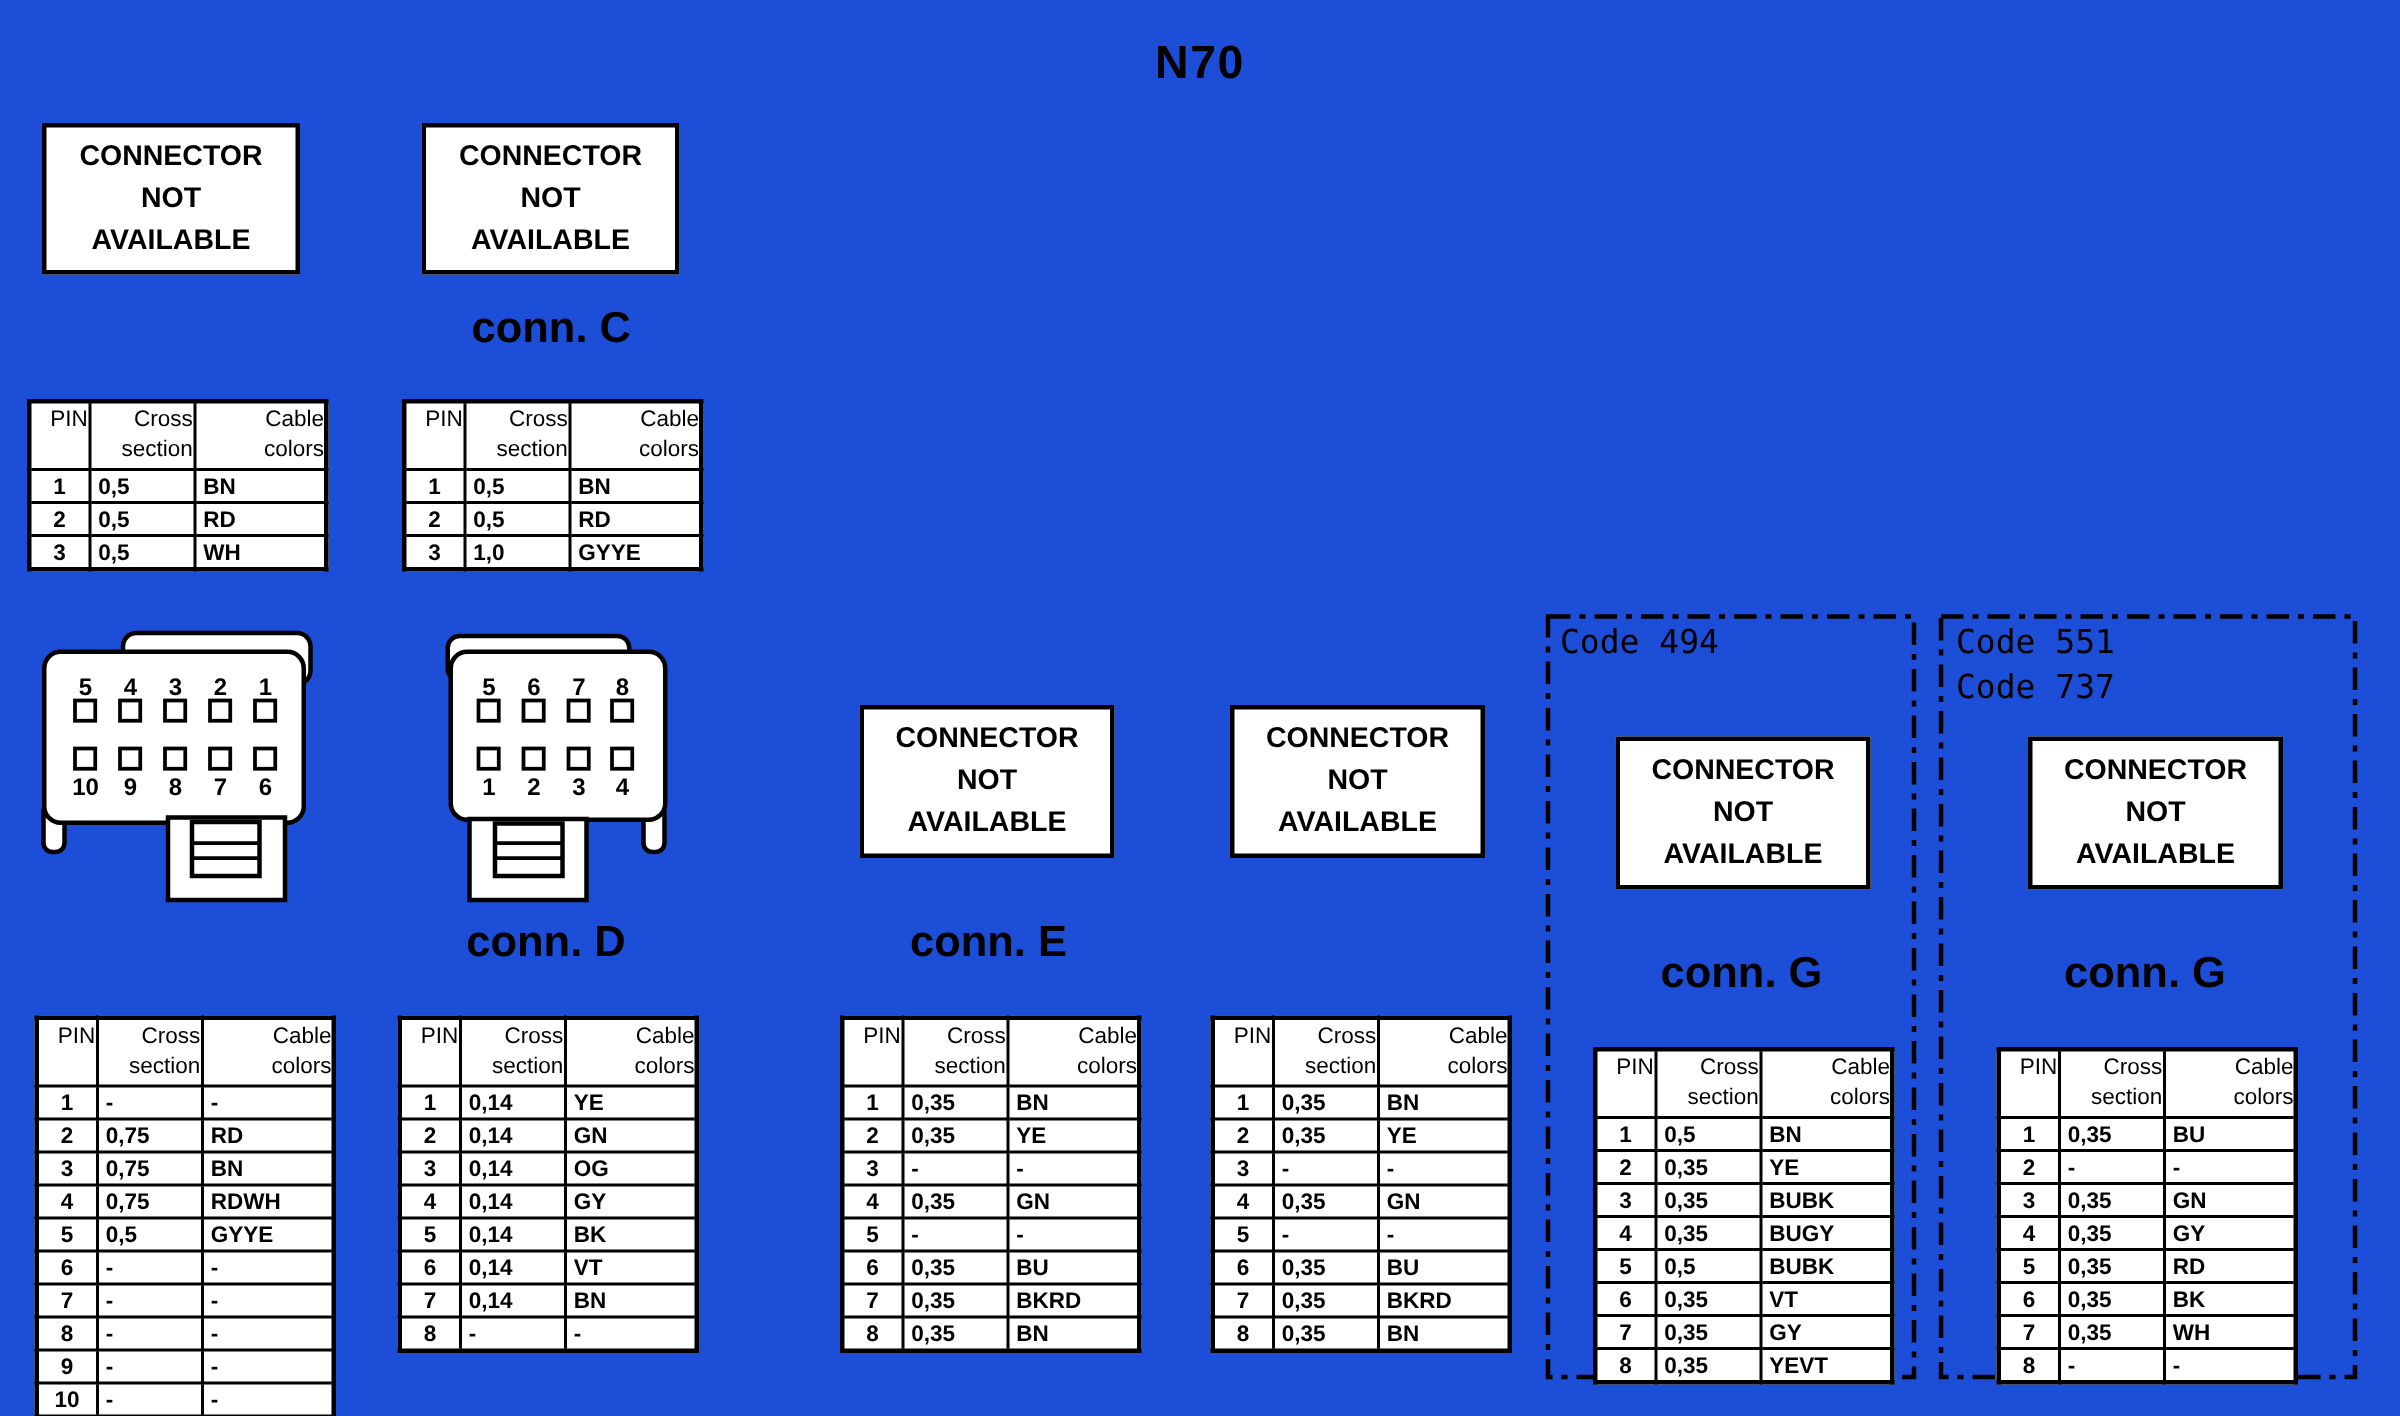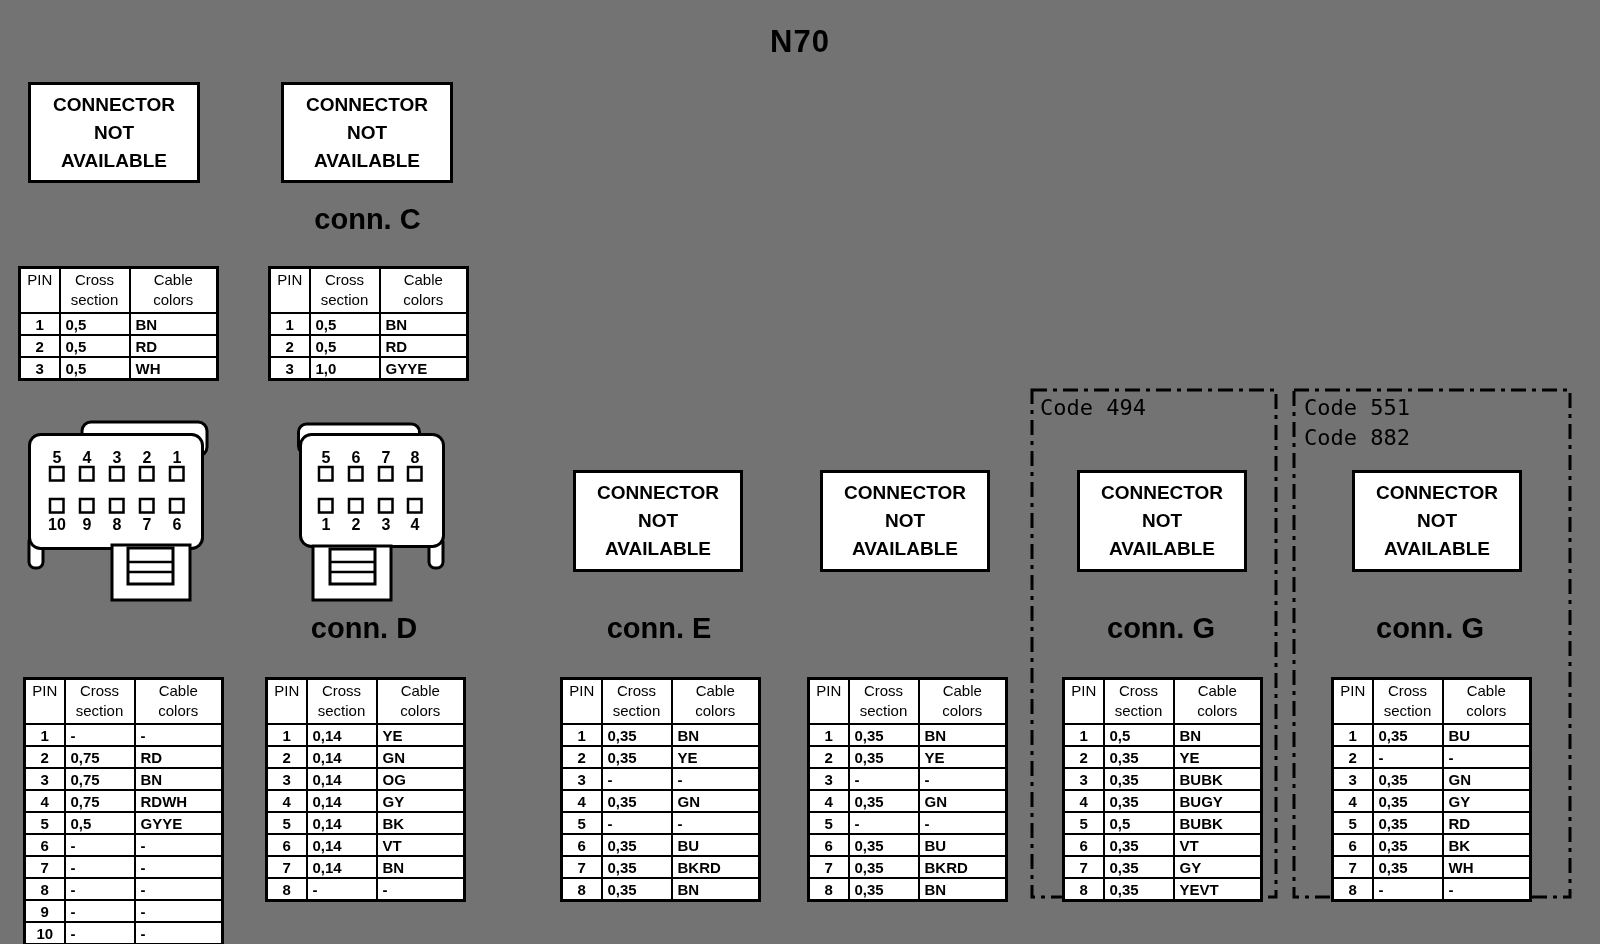--- a/index.html
+++ b/index.html
@@ -1,30 +1,30 @@
 <!DOCTYPE html>
 <html><head>
 <meta charset="utf-8">
 <style>
   html,body{margin:0;padding:0;background:#fff;}
-  #canvas{position:relative;width:1600px;height:944px;background:#737373;
+  #canvas{position:relative;width:1600px;height:944px;background:#1d4ed8;
           font-family:"Liberation Sans",sans-serif;color:#000;overflow:hidden;}
   .title{position:absolute;left:0;top:24px;width:1600px;text-align:center;
          font-size:31px;font-weight:bold;letter-spacing:1px;}
   .cna{position:absolute;box-sizing:border-box;border:3px solid #000;background:#fff;
        display:flex;flex-direction:column;justify-content:center;align-items:center;
        font-weight:bold;font-size:19px;line-height:28px;text-align:center;}
   .conn-label{position:absolute;text-align:center;font-size:29px;font-weight:bold;}
   .pintable{position:absolute;border-collapse:collapse;background:#fff;border:3px solid #000;}
   .pintable th,.pintable td{border:2px solid #000;font-size:15px;background:#fff;}
-  .pintable th{font-weight:normal;vertical-align:top;text-align:center;line-height:20px;
+  .pintable th{font-weight:normal;vertical-align:top;text-align:right;line-height:20px;
                height:42px;padding:1px 0 0 0;}
   .pintable td{font-weight:bold;height:20px;line-height:17px;padding:0 2px 0 5px;text-align:left;}
   .pintable td.c-pin{text-align:center;padding:0;}
-  .code-box{position:absolute;box-sizing:border-box;}
+  .code-box{position:absolute;box-sizing:border-box;margin-top:21px;}
   .code-box > svg.dashrect{position:absolute;left:0;top:0;}
   .code-label{position:absolute;font-family:"DejaVu Sans Mono",monospace;
               font-size:22px;line-height:30px;color:#000;}
   svg.drawing{position:absolute;overflow:visible;}
   svg.drawing .s{fill:#fff;stroke:#000;stroke-width:3;}
   svg.drawing .pin{fill:#fff;stroke:#000;stroke-width:2.5;}
   svg.drawing .ln{stroke:#000;stroke-width:2.5;}
   svg.drawing text{font-family:"Liberation Sans",sans-serif;font-weight:bold;
                    font-size:16px;text-anchor:middle;fill:#000;}
 </style>
@@ -489,21 +489,21 @@
           </tr>
         </tbody>
       </table>
   </div>
 
   <div class="code-box" style="left:1292px;top:388px;width:280px;height:511px">
     <svg class="dashrect" width="280" height="511">
       <rect x="2" y="2" width="276" height="507" fill="none" stroke="#000" stroke-width="3" stroke-dasharray="15 6 4 6"></rect>
     </svg>
     <div class="code-label" style="left:12px;top:5px">Code 551</div>
-    <div class="code-label" style="left:12px;top:35px">Code 882</div>
+    <div class="code-label" style="left:12px;top:35px">Code 737</div>
     <div class="cna" style="left:60px;top:82px;width:170px;height:102px">
       <div>CONNECTOR</div>
       <div>NOT</div>
       <div>AVAILABLE</div>
     </div>
     <div class="conn-label" style="left:39px;top:224px;width:198px">conn. G</div>
     <table class="pintable" style="left:39px;top:289px">
         <colgroup>
           <col style="width:40px">
           <col style="width:70px">

